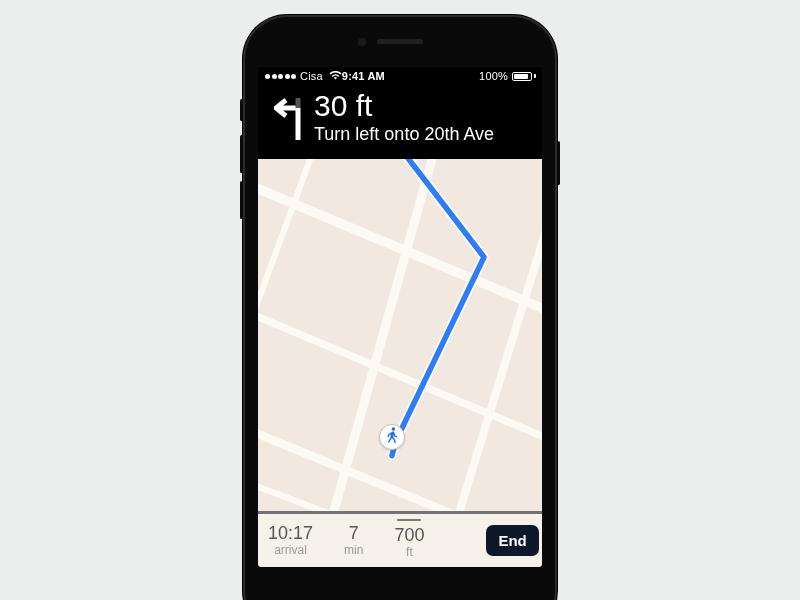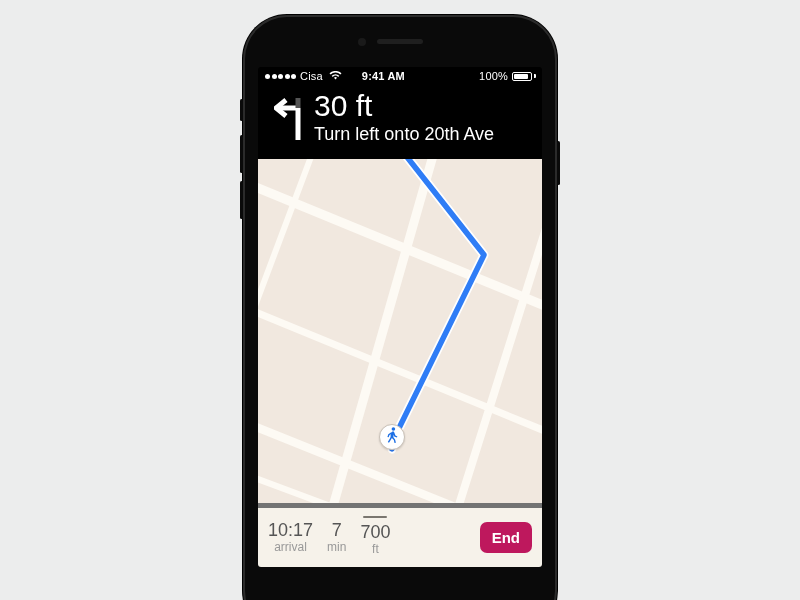--- a/index.html
+++ b/index.html
@@ -34,21 +34,20 @@
     position:absolute; left:15px; right:15px; top:52px; bottom:68px;
     background:#000; border-radius:3px; overflow:hidden;
     display:flex; flex-direction:column;
   }
 
   
   .statusbar {
     height:18px; color:#fff; font-size:11px; font-weight:500;
     display:flex; align-items:center; padding:0 6px 0 7px;
     letter-spacing:.2px;
-    gap:20px;
   }
   .sb-left,.sb-right{display:flex;align-items:center;gap:4px;}
   .sb-center{flex:1;text-align:left;font-weight:600;}
   .dots{display:flex;gap:1.5px;}
   .dots i{width:5px;height:5px;border-radius:50%;background:#fff;display:block;}
   .wifi-icon{margin-left:2px;}
   .battery{display:flex;align-items:center;gap:2px;}
   .batt-body{width:20px;height:9px;border:1px solid #fff;border-radius:2px;position:relative;}
   .batt-body::after{content:"";position:absolute;left:1px;top:1px;bottom:1px;right:3px;background:#fff;border-radius:1px;}
   .batt-tip{width:2px;height:4px;background:#fff;border-radius:0 1px 1px 0;}
@@ -68,32 +67,32 @@
   .map svg.route{position:absolute;inset:0;width:100%;height:100%;}
   .ped-marker{
     position:absolute;left:121px;top:265px;width:26px;height:26px;
     background:#fff;border-radius:50%;border:1px solid #c9c0b6;
     display:flex;align-items:center;justify-content:center;
     box-shadow:0 1px 2px rgba(0,0,0,.15);
   }
 
   
   .bottombar{
-    height:64px;background:#f6f2ea;border-top:5px solid #737373;
-    display:flex;align-items:center;padding:0 10px;gap:14px;
+    height:56px;background:#f6f2ea;border-top:3px solid #737373;
+    display:flex;align-items:center;padding:0 10px;gap:31px;
     color:#666;
   }
   .stat{text-align:center;line-height:1.05; font-weight:300;}
   .stat .val{font-size:18px;color:#555;}
   .stat .lab{font-size:12px;color:#999;margin-top:1px;}
   .stat.rem{position:relative;padding-top:3px;}
   .stat.rem::before{content:"";position:absolute;top:-4px;left:50%;transform:translateX(-50%);width:24px;height:2px;background:#7a766f;border-radius:1px;}
   .spacer{flex:1;}
   .end-btn{
-    background:#be185d;color:#fff;font-size:15px;font-weight:600;
+    background:#0f172a;color:#fff;font-size:15px;font-weight:600;
     border:none;border-radius:7px;padding:7px 12px;cursor:pointer;
   }
 </style>
 </head>
 <body>
 
 <div class="phone">
   <div class="side-btn mute"></div>
   <div class="side-btn volup"></div>
   <div class="side-btn voldn"></div>

